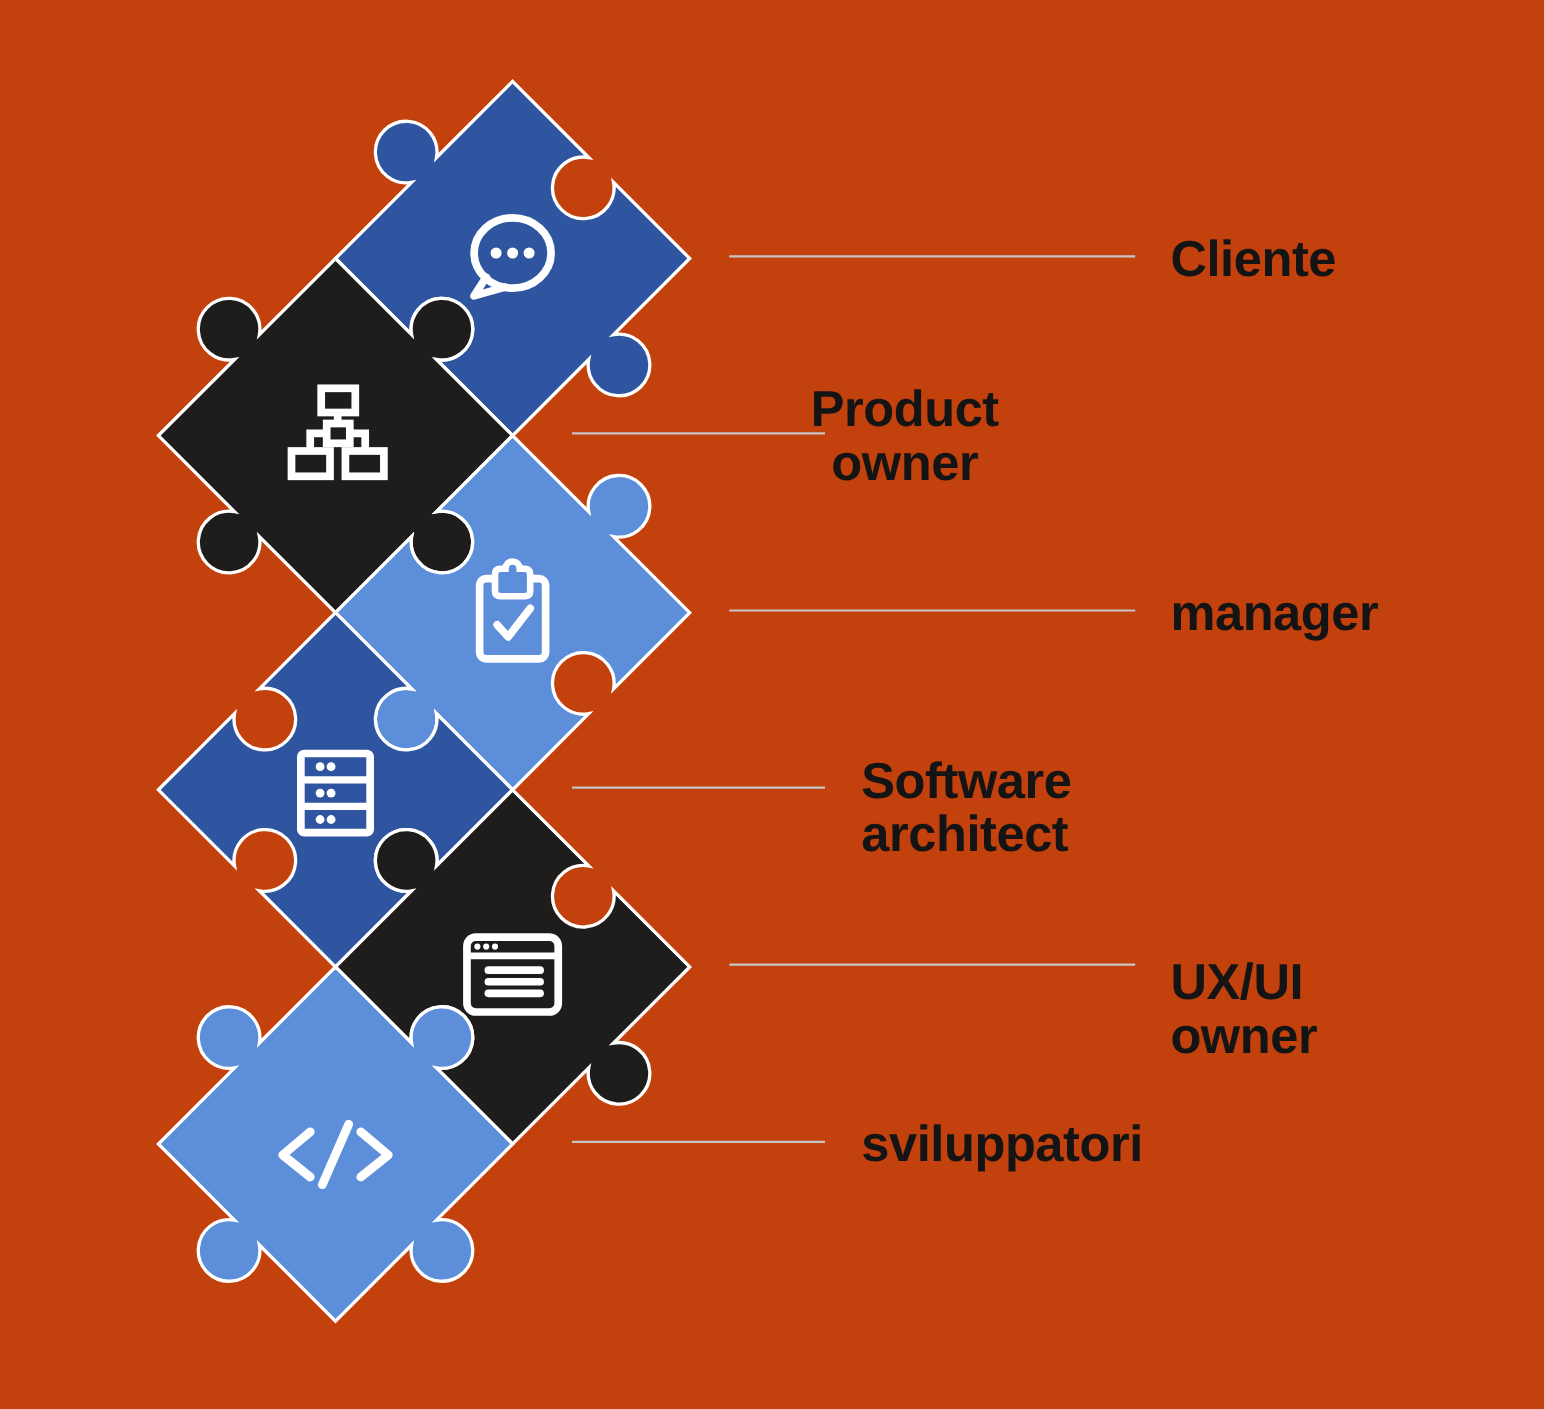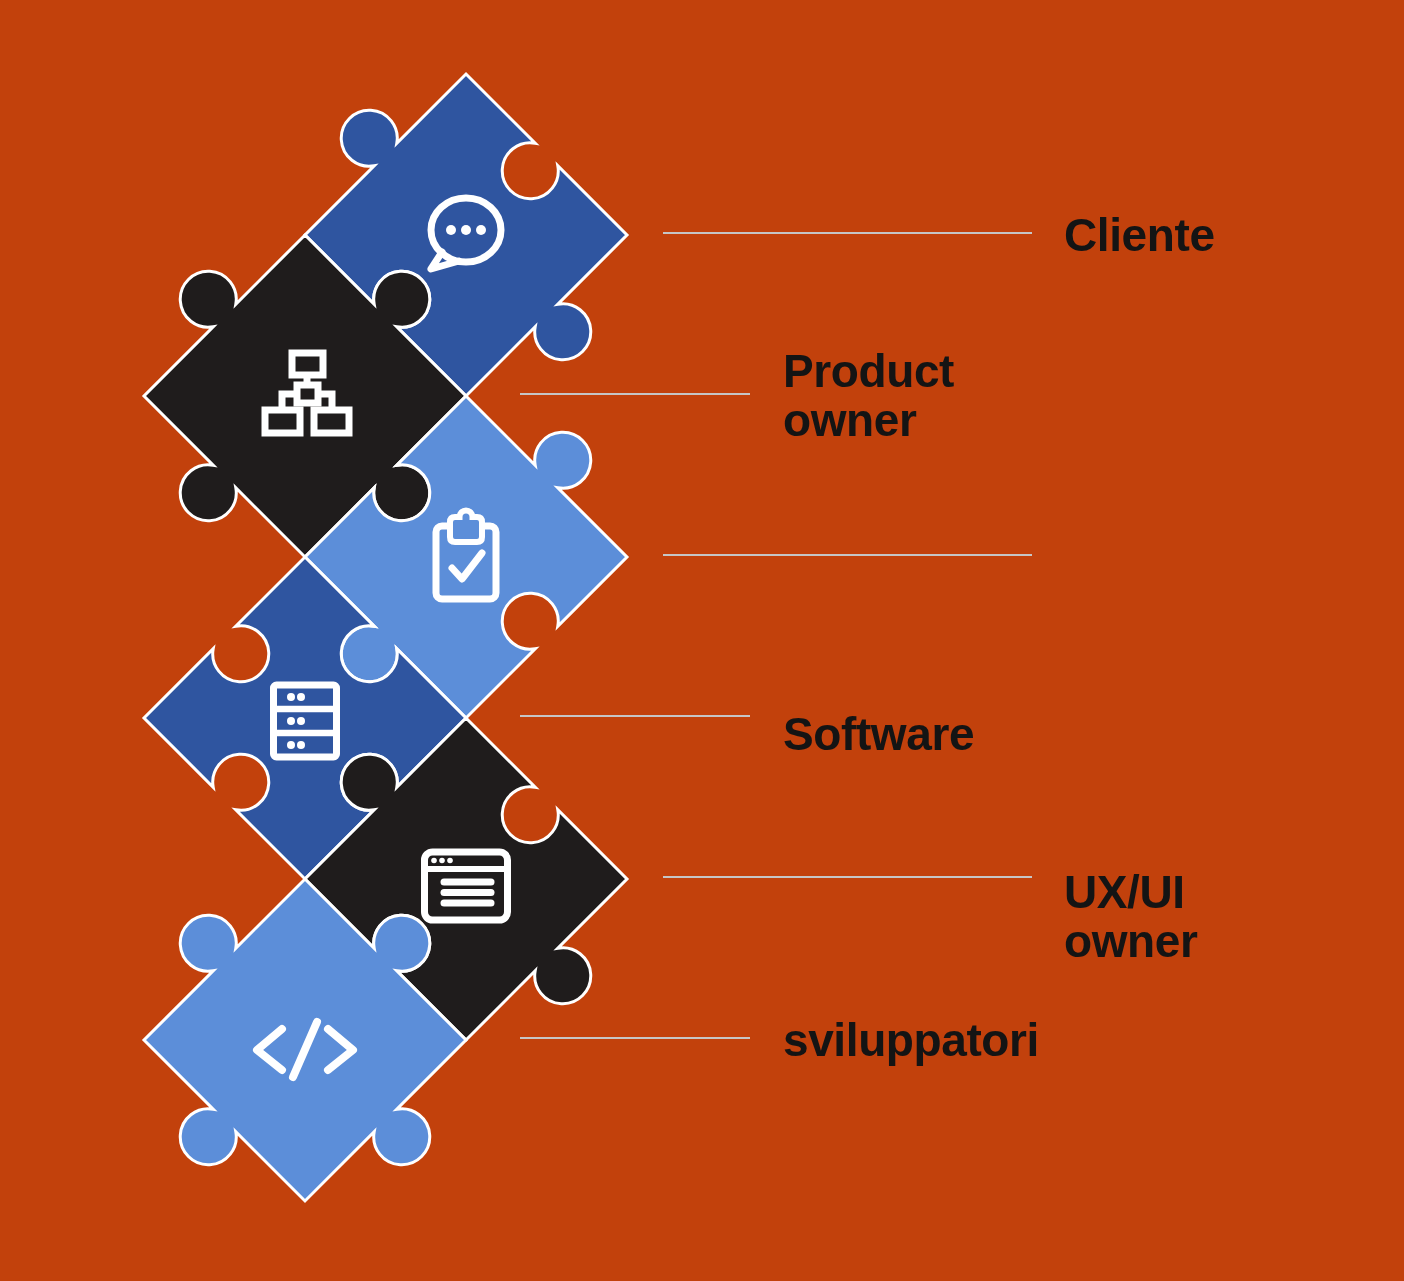--- a/index.html
+++ b/index.html
@@ -106,28 +106,30 @@
       <line x1="520" y1="394" x2="750" y2="394" stroke="#C6C6C6" stroke-width="2"></line>
       <line x1="663" y1="555" x2="1032" y2="555" stroke="#C6C6C6" stroke-width="2"></line>
       <line x1="520" y1="716" x2="750" y2="716" stroke="#C6C6C6" stroke-width="2"></line>
       <line x1="663" y1="877" x2="1032" y2="877" stroke="#C6C6C6" stroke-width="2"></line>
       <line x1="520" y1="1038" x2="750" y2="1038" stroke="#C6C6C6" stroke-width="2"></line>
     </svg>
   <div id="labels">
       <div class="label" style="left: 1064px; top: 235px;">
         <span>Cliente</span>
       </div>
-      <div class="label" style="left: 783px; top: 396px;">
+      <div class="label" style="left: 737px; top: 396px; text-align: center;">
         <span>Product</span>
         <span>owner</span>
       </div>
       <div class="label" style="left: 1064px; top: 557px;">
+        <span>manager</span>
       </div>
       <div class="label" style="left: 783px; top: 734px;">
         <span>Software</span>
+        <span>architect</span>
       </div>
       <div class="label" style="left: 1064px; top: 917px;">
         <span>UX/UI</span>
         <span>owner</span>
       </div>
       <div class="label" style="left: 783px; top: 1040px;">
         <span>sviluppatori</span>
       </div>
     </div>
 </div>

